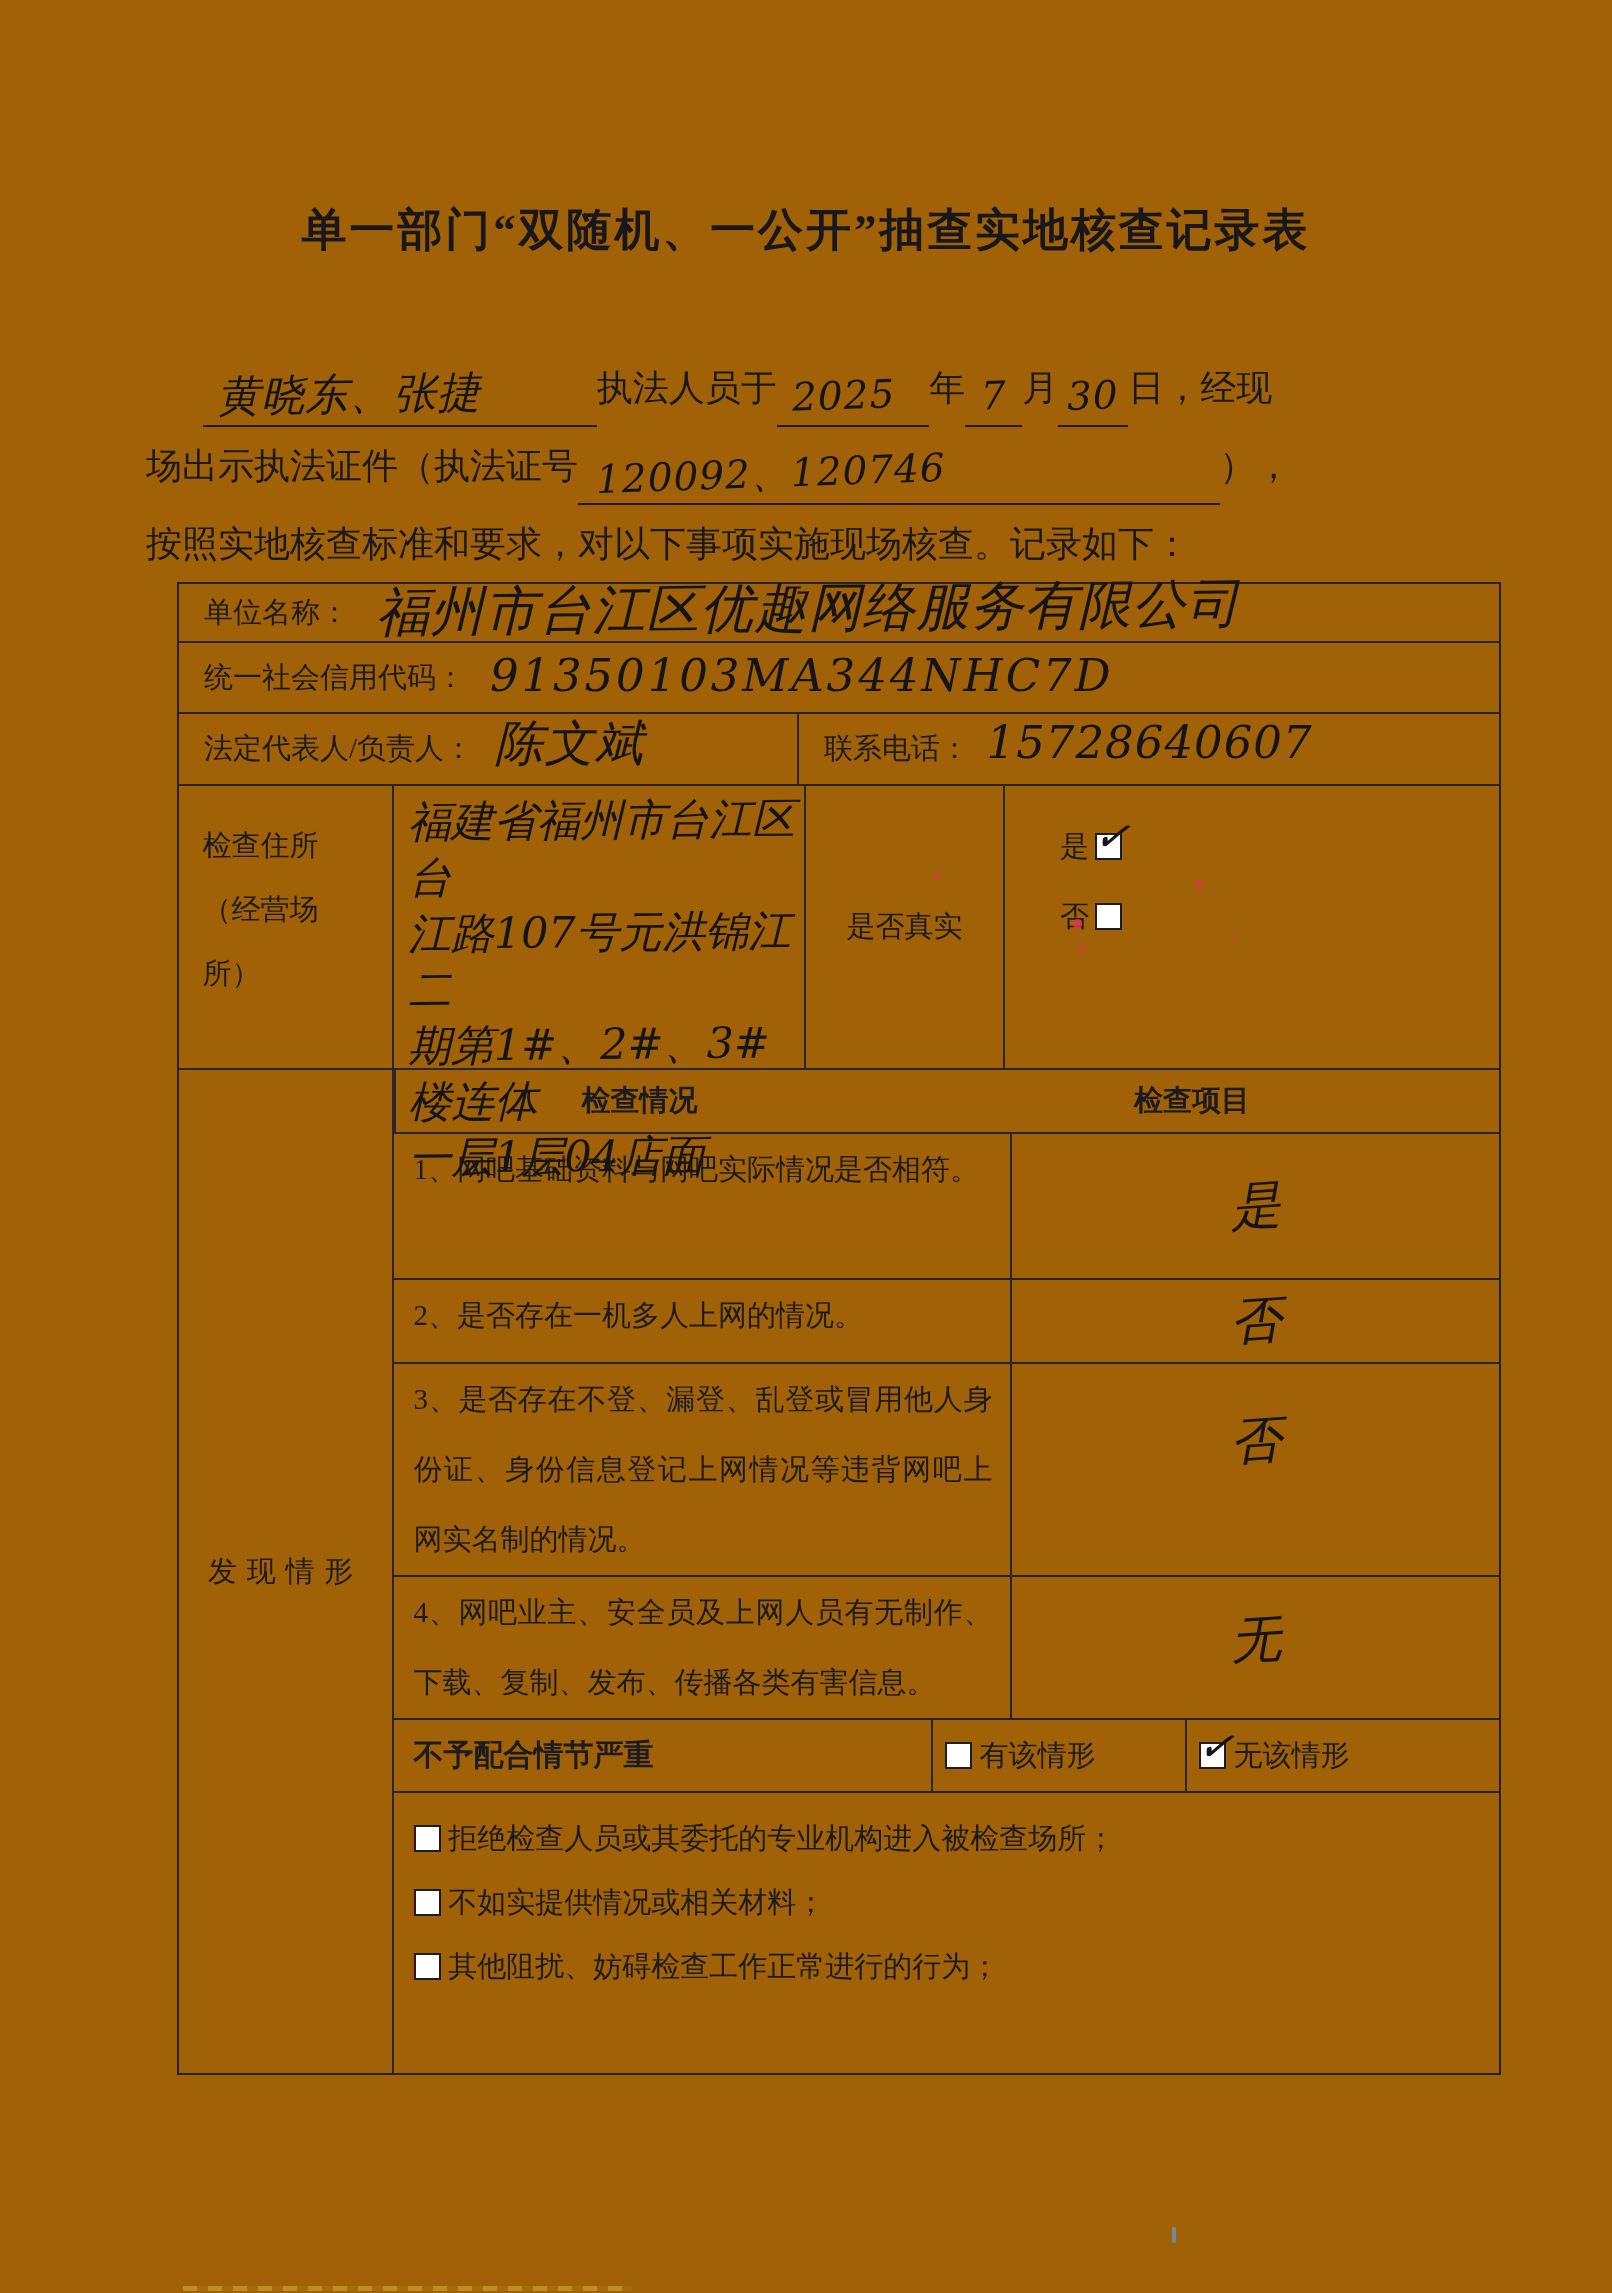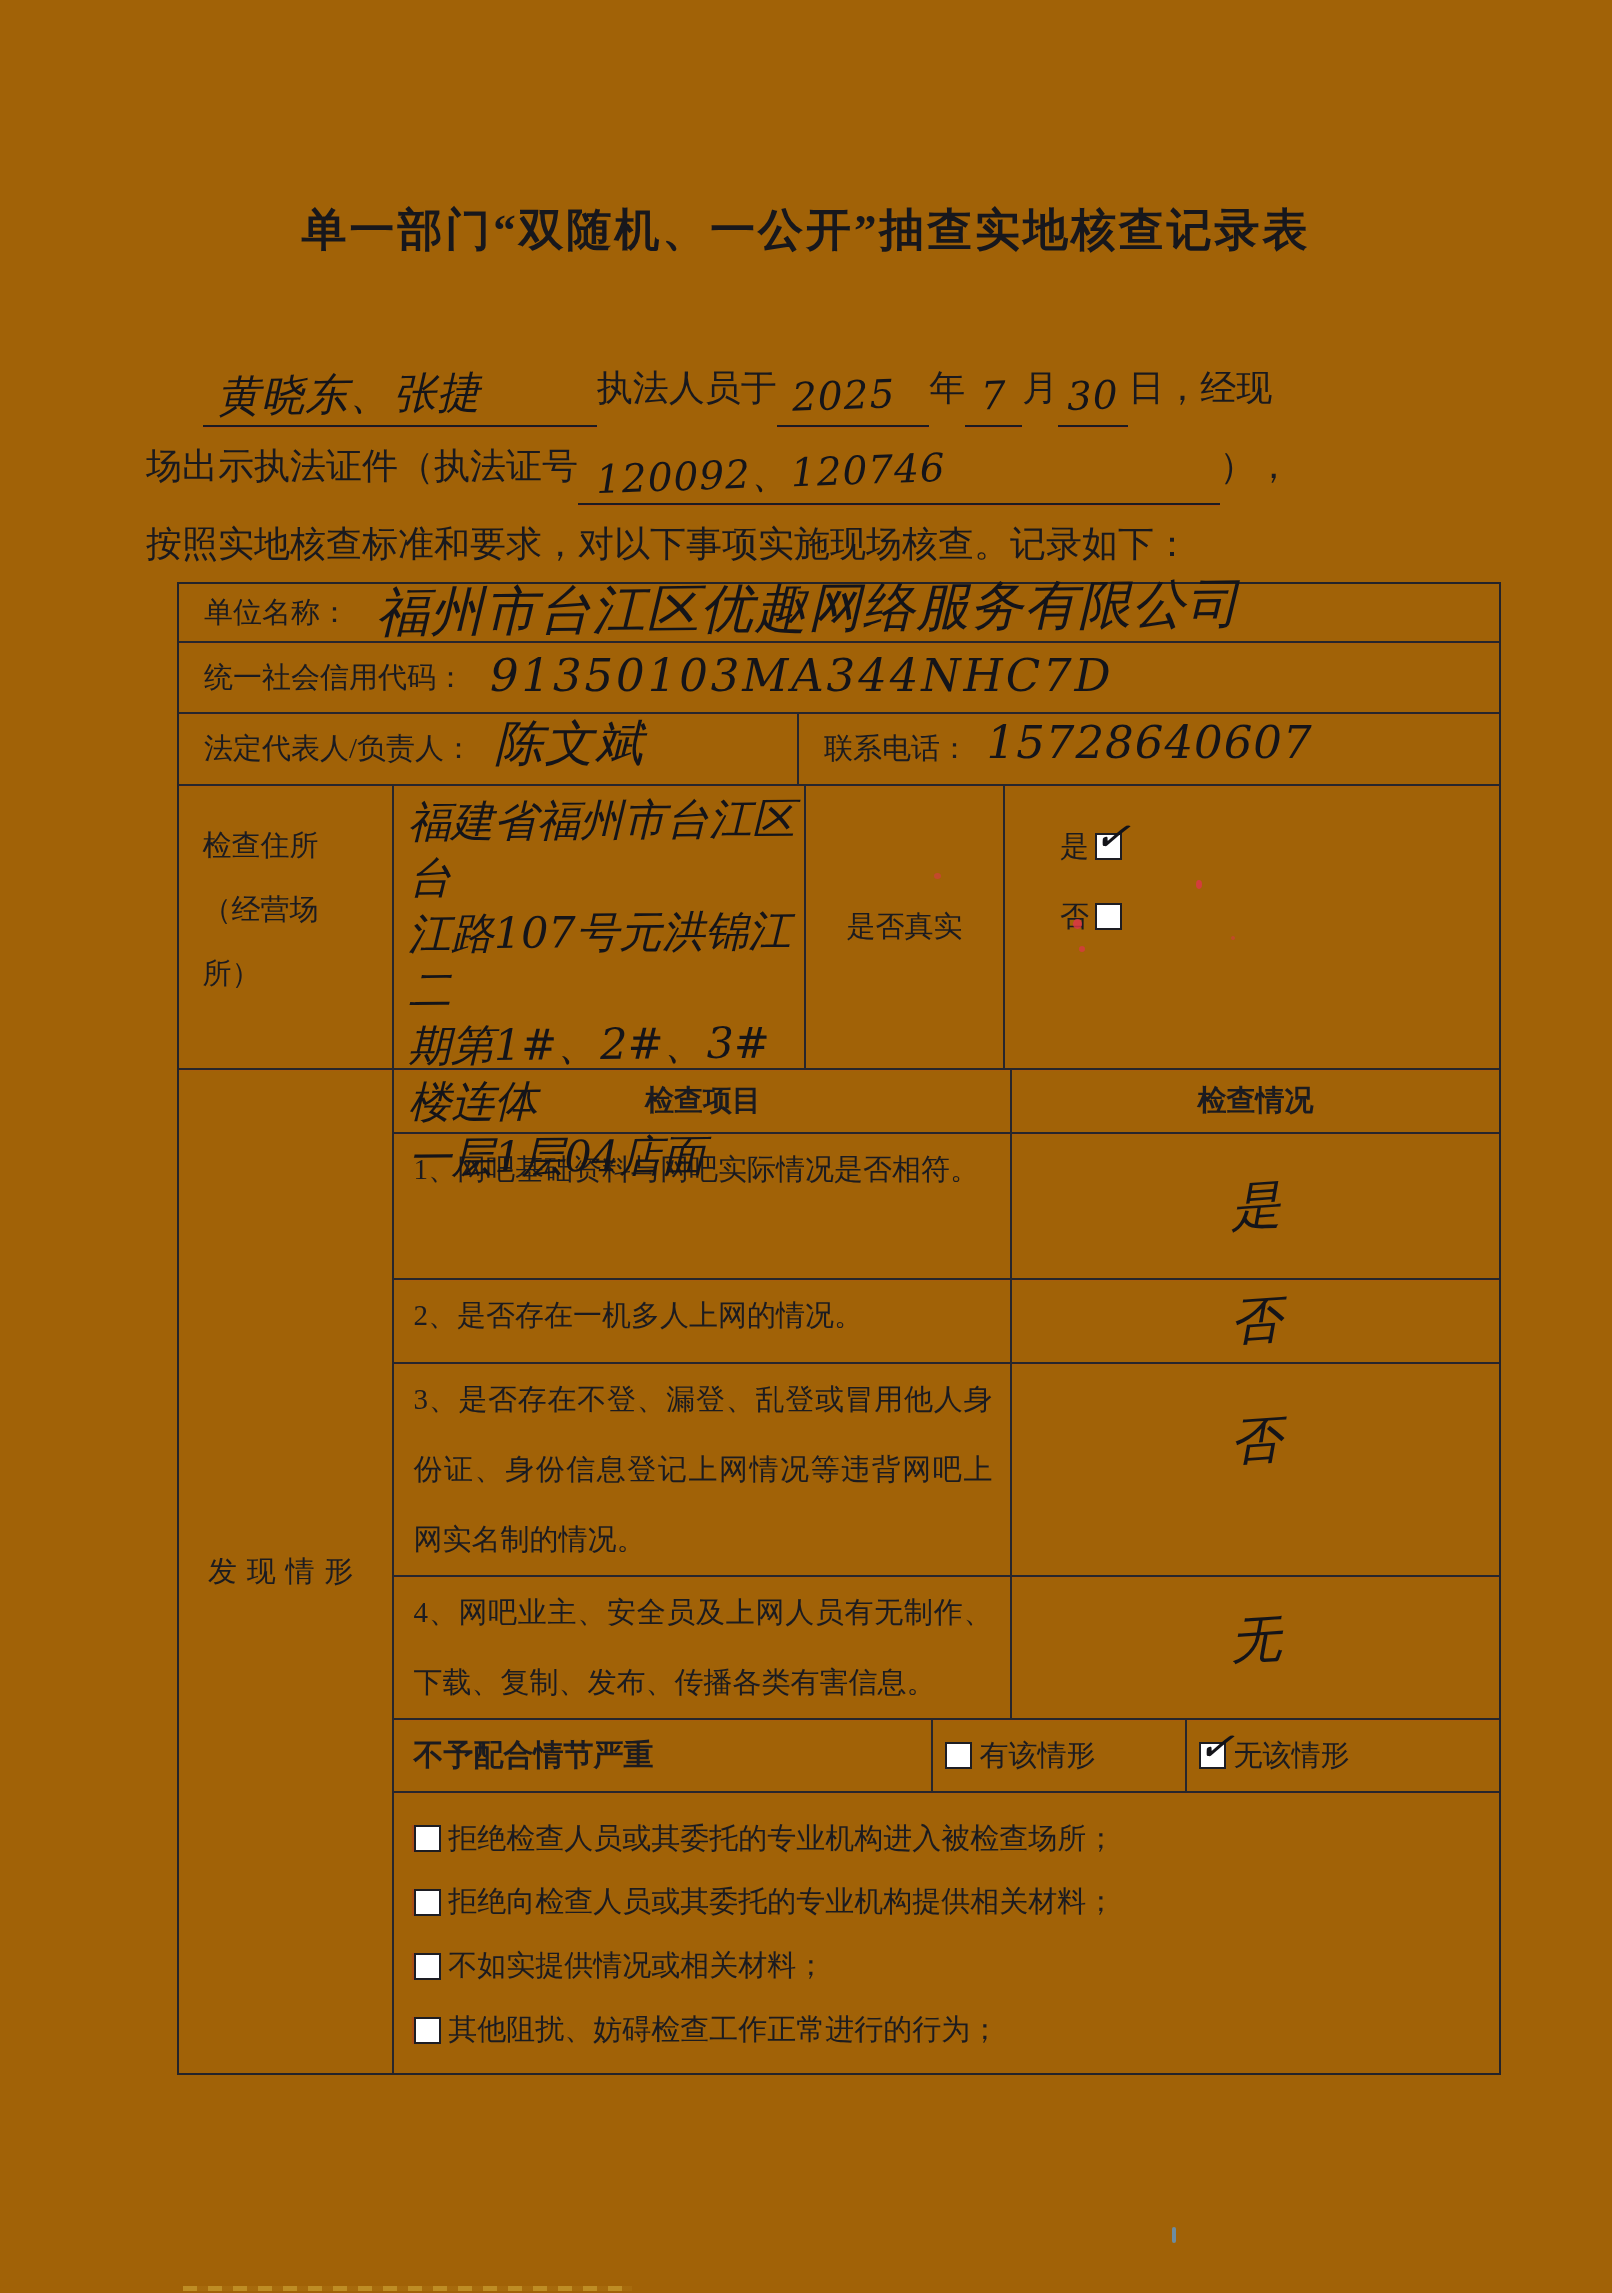--- a/index.html
+++ b/index.html
@@ -188,25 +188,25 @@
       </div>
     </div>
 
     <div class="row r-find">
       <div class="cell c-find-lab">
         <span>发现情形</span>
       </div>
       <div class="cell c-find-body vline">
 
         <div class="srow s-head">
+          <div class="cell c-res vline hcell">
+            <span>检查情况</span>
+          </div>
           <div class="cell c-item hcell">
             <span>检查项目</span>
-          </div>
-          <div class="cell c-res vline hcell">
-            <span>检查情况</span>
           </div>
         </div>
 
         <div class="srow s-i1">
           <div class="cell c-item">
             <div class="itext">1、网吧基础资料与网吧实际情况是否相符。</div>
           </div>
           <div class="cell c-res vline">
             <span class="hw-res">是</span>
           </div>
@@ -255,24 +255,20 @@
               </span>
             <span>无该情形</span>
           </div>
         </div>
 
         <div class="srow s-cb">
           <div class="cb-list">
             <div class="cb-line">
               <span class="cbox cb-red"></span>
               <span>拒绝检查人员或其委托的专业机构进入被检查场所；</span>
-            </div>
-            <div class="cb-line">
-              <span class="cbox cb-red"></span>
-              <span>拒绝向检查人员或其委托的专业机构提供相关材料；</span>
             </div>
             <div class="cb-line">
               <span class="cbox cb-red"></span>
               <span>不如实提供情况或相关材料；</span>
             </div>
             <div class="cb-line">
               <span class="cbox cb-red"></span>
               <span>其他阻扰、妨碍检查工作正常进行的行为；</span>
             </div>
           </div>

